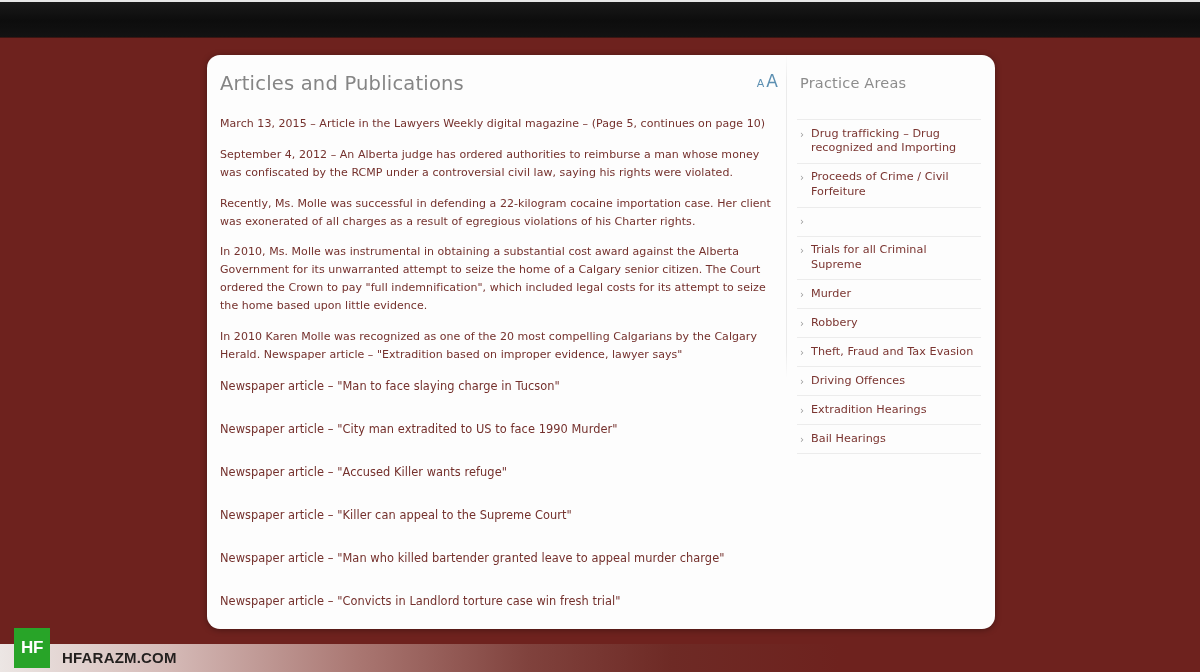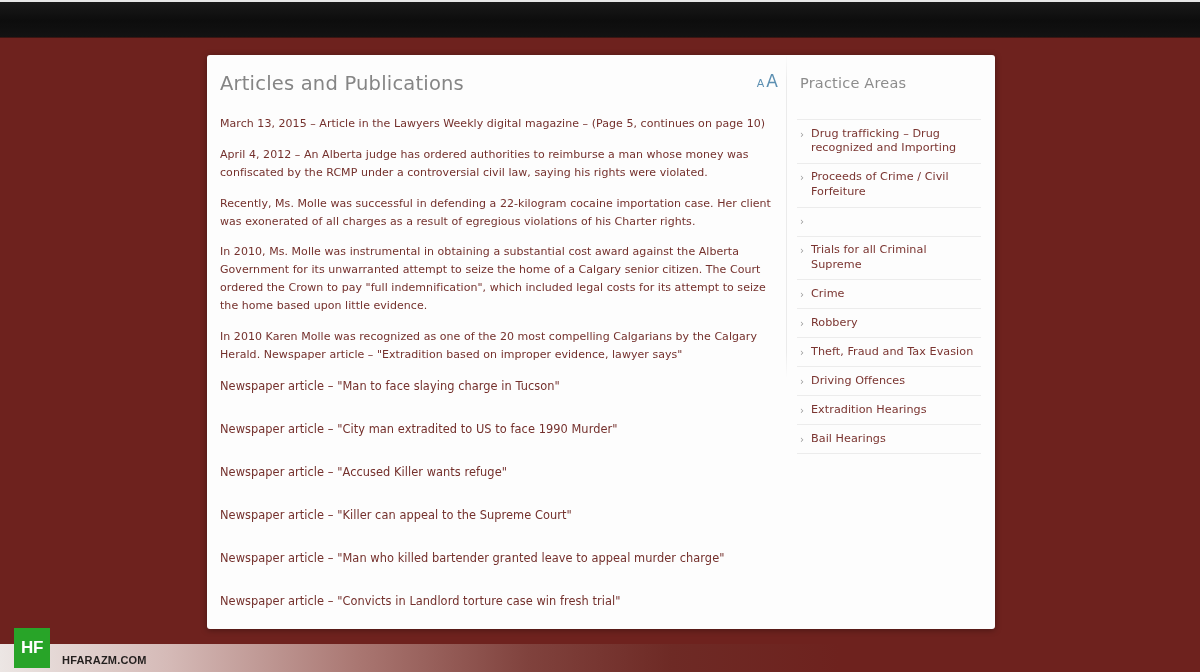--- a/index.html
+++ b/index.html
@@ -44,21 +44,21 @@
   }
 
   
   .card {
     position: absolute;
     left: 207px;
     top: 55px;
     width: 788px;
     height: 574px;
     background: #fdfdfd;
-    border-radius: 3px;
+    border-radius: 13px;
     box-shadow: 0 1px 6px rgba(0,0,0,0.35);
     overflow: hidden;
   }
 
   .card-inner {
     position: relative;
     width: 100%;
     height: 100%;
     display: flex;
   }
@@ -200,21 +200,21 @@
     font-weight: 700;
     letter-spacing: -0.3px;
     font-family: "Liberation Sans", sans-serif;
   }
 
   .watermark-text {
     position: absolute;
     left: 62px;
     bottom: 6px;
     font-family: "Liberation Sans", sans-serif;
-    font-size: 11px;
+    font-size: 15px;
     font-weight: 700;
     color: #231f1e;
     letter-spacing: 0.2px;
   }
 </style>
 </head>
 <body>
 
 <div class="topbar"></div>
 <div class="page-bg"></div>
@@ -228,21 +228,21 @@
         <h1 class="page-title">Articles and Publications</h1>
 
         <div class="font-sizer">
           <span class="a-small">A</span>
           <span class="a-large">A</span>
         </div>
       </div>
 
       <div class="body-text">
         <p class="para">March 13, 2015 – Article in the Lawyers Weekly digital magazine – (Page 5, continues on page 10)</p>
-        <p class="para">April 4, 2012 – An Alberta judge has ordered authorities to reimburse a man whose money was confiscated by the RCMP under a controversial civil law, saying his rights were violated.</p>
+        <p class="para">September 4, 2012 – An Alberta judge has ordered authorities to reimburse a man whose money was confiscated by the RCMP under a controversial civil law, saying his rights were violated.</p>
         <p class="para">Recently, Ms. Molle was successful in defending a 22-kilogram cocaine importation case. Her client was exonerated of all charges as a result of egregious violations of his Charter rights.</p>
         <p class="para">In 2010, Ms. Molle was instrumental in obtaining a substantial cost award against the Alberta Government for its unwarranted attempt to seize the home of a Calgary senior citizen. The Court ordered the Crown to pay "full indemnification", which included legal costs for its attempt to seize the home based upon little evidence.</p>
         <p class="para">In 2010 Karen Molle was recognized as one of the 20 most compelling Calgarians by the Calgary Herald. Newspaper article – "Extradition based on improper evidence, lawyer says"</p>
 
         <div class="article-list">
           <p class="article-item">Newspaper article – "Man to face slaying charge in Tucson"</p>
           <p class="article-item">Newspaper article – "City man extradited to US to face 1990 Murder"</p>
           <p class="article-item">Newspaper article – "Accused Killer wants refuge"</p>
           <p class="article-item">Newspaper article – "Killer can appeal to the Supreme Court"</p>
           <p class="article-item">Newspaper article – "Man who killed bartender granted leave to appeal murder charge"</p>
@@ -267,21 +267,21 @@
         </li>
         <li class="practice-item">
           <span class="chev">›</span>
         </li>
         <li class="practice-item">
           <span class="chev">›</span>
           <span class="practice-label">Trials for all Criminal Supreme</span>
         </li>
         <li class="practice-item">
           <span class="chev">›</span>
-          <span class="practice-label">Crime</span>
+          <span class="practice-label">Murder</span>
         </li>
         <li class="practice-item">
           <span class="chev">›</span>
           <span class="practice-label">Robbery</span>
         </li>
         <li class="practice-item">
           <span class="chev">›</span>
           <span class="practice-label">Theft, Fraud and Tax Evasion</span>
         </li>
         <li class="practice-item">

